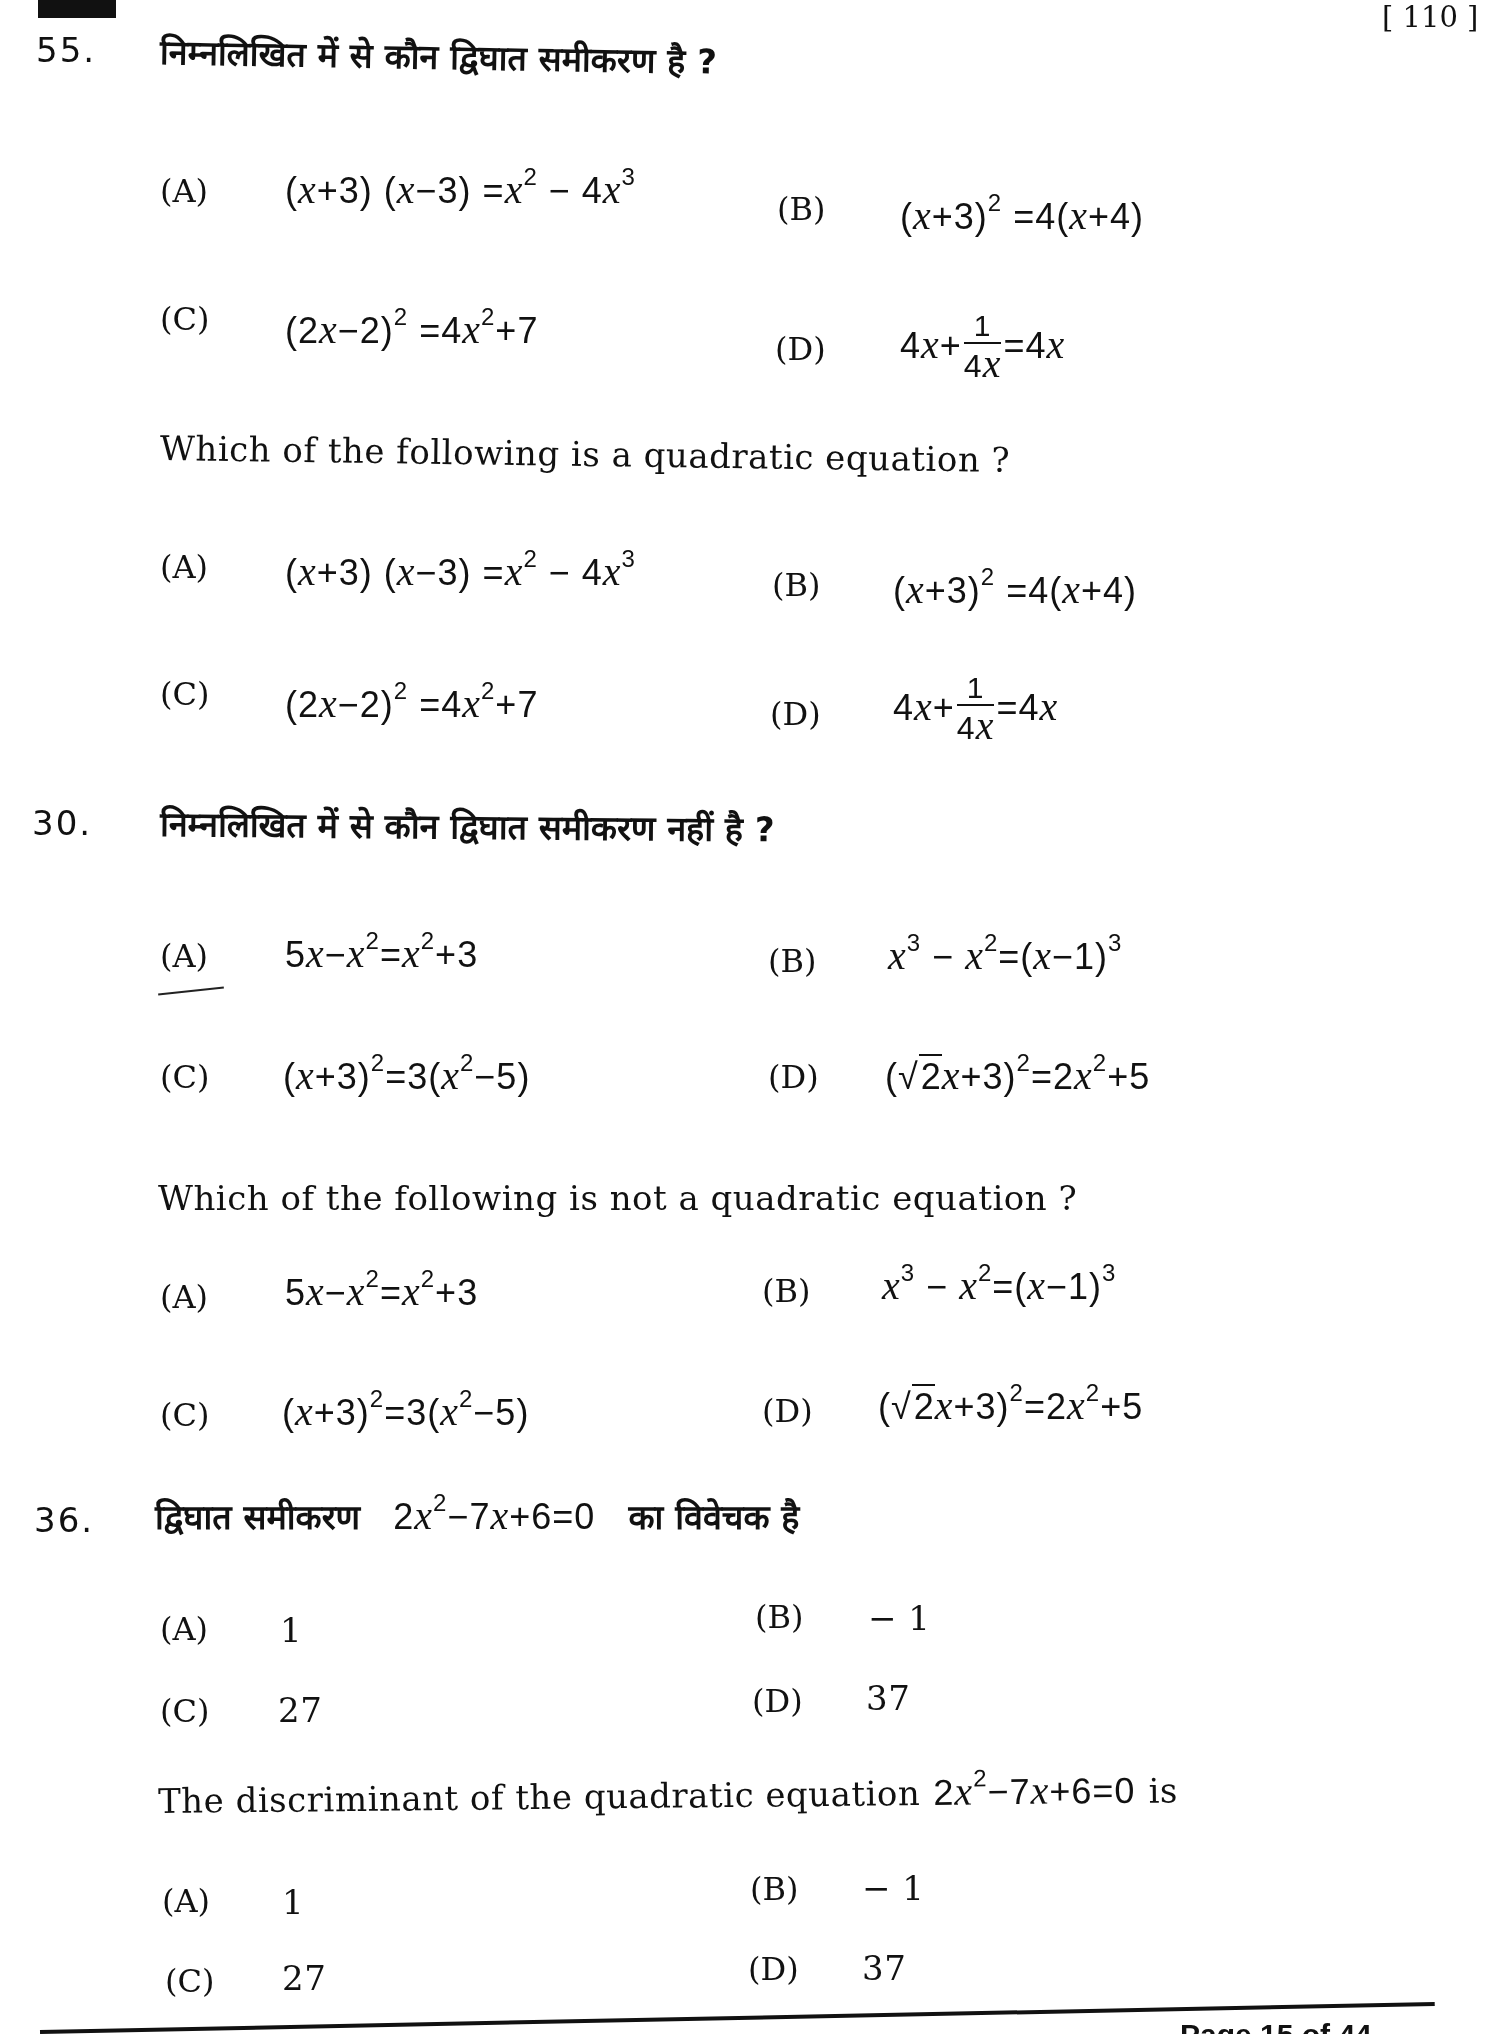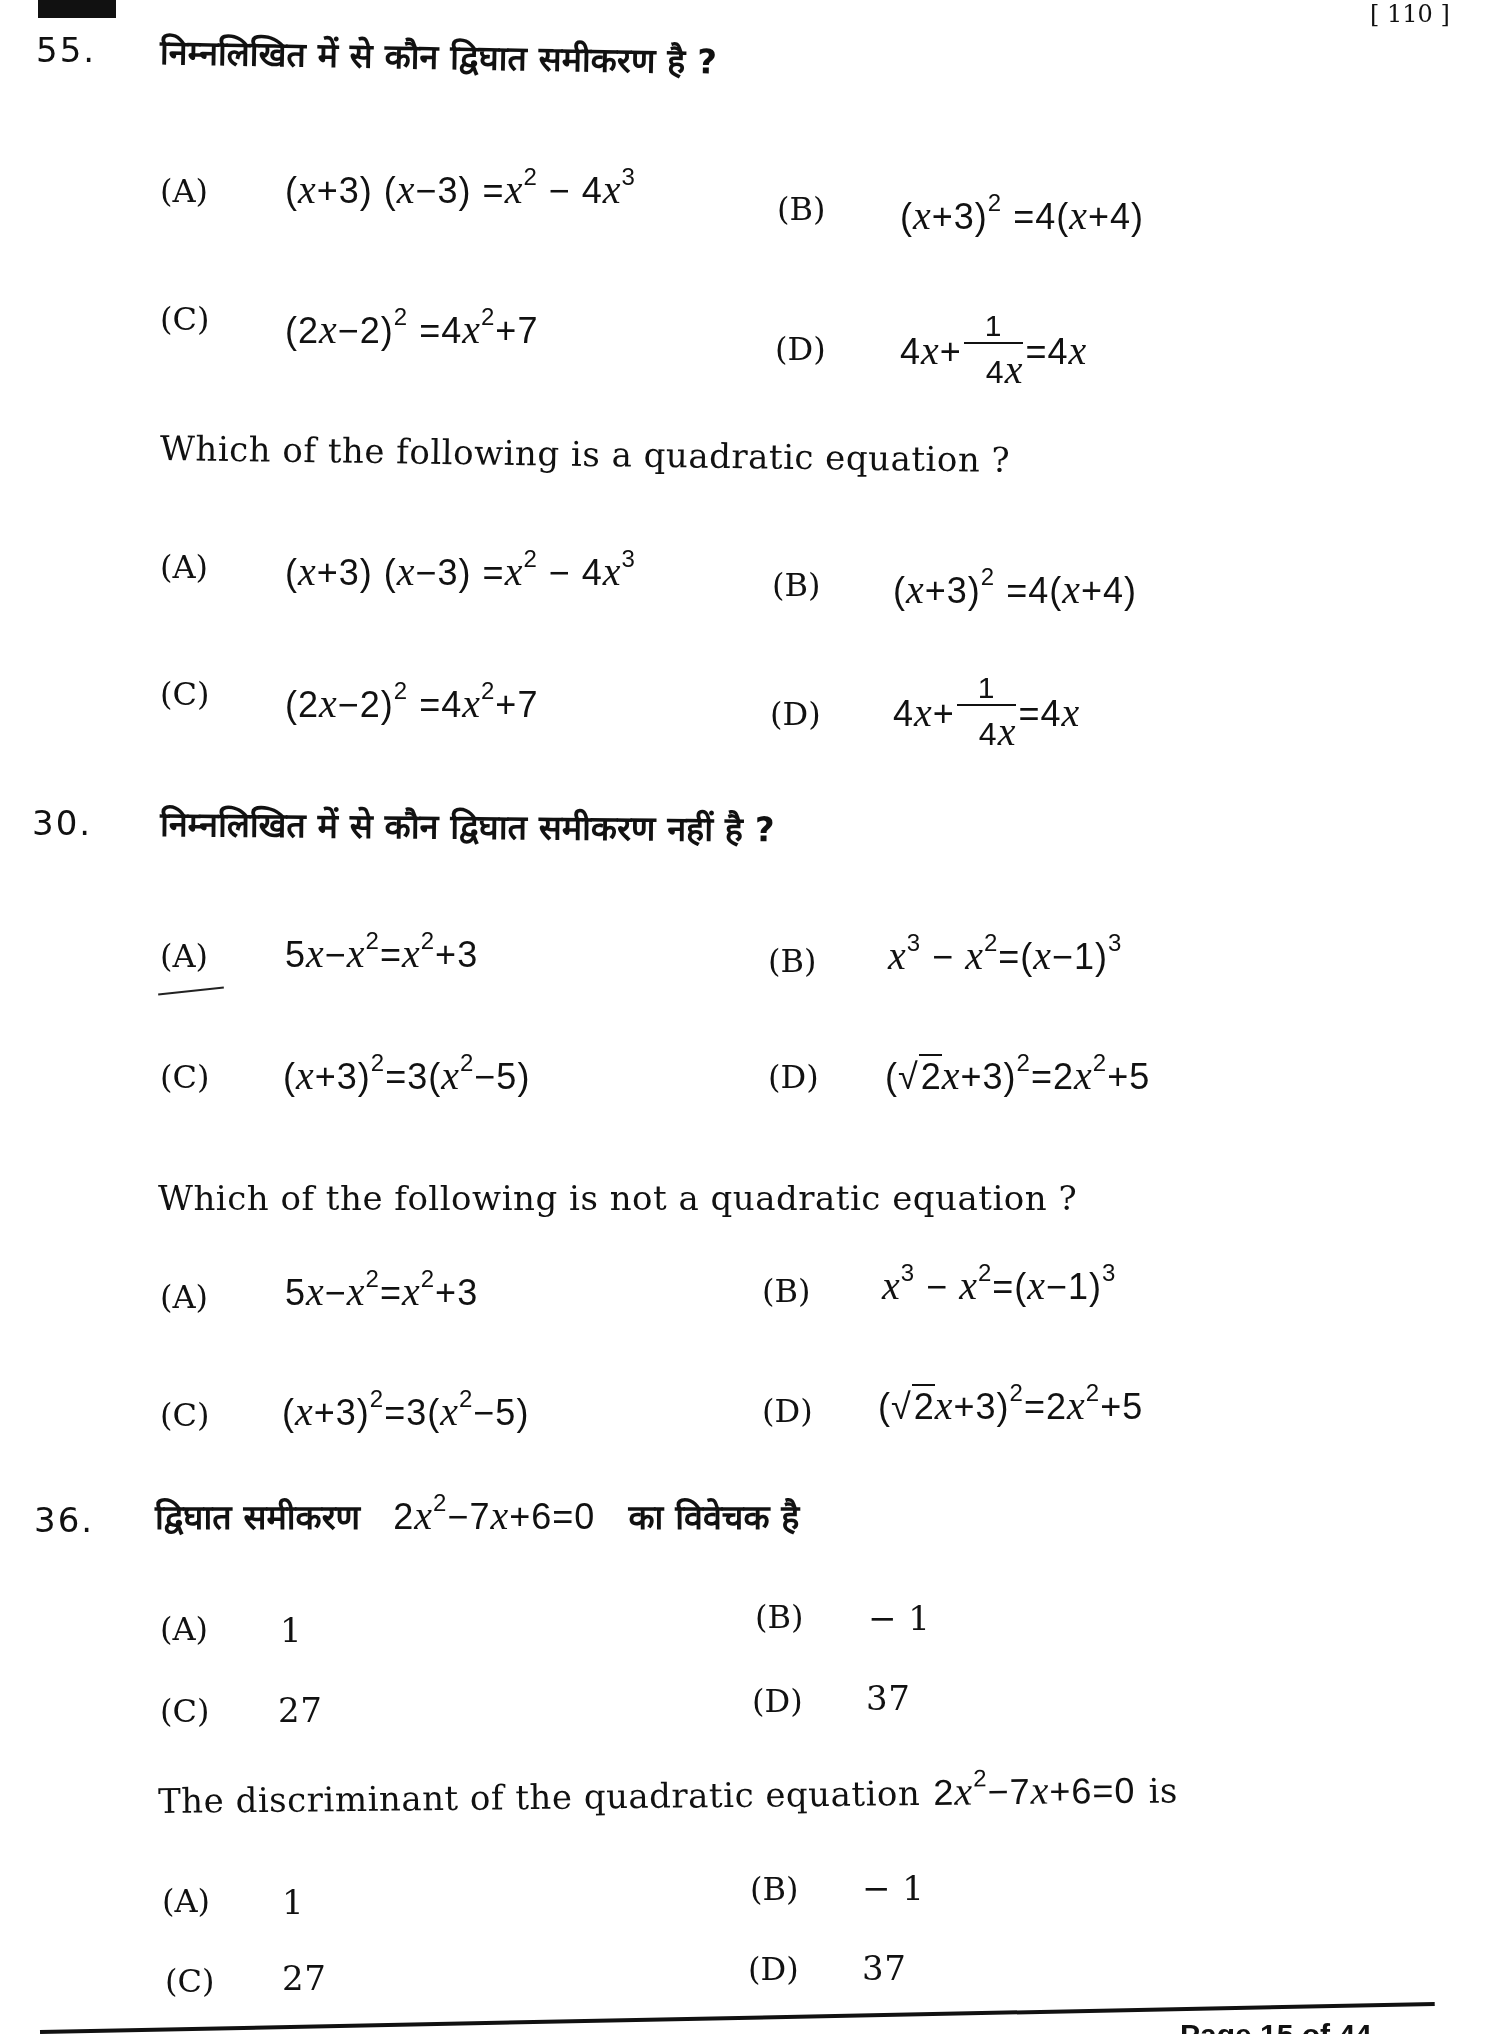--- a/index.html
+++ b/index.html
@@ -8,24 +8,24 @@
   .abs { position: absolute; white-space: nowrap; }
   .qnum { font-family: "DejaVu Sans", sans-serif; font-size: 34px; letter-spacing: 2px; }
   .hindi { font-family: "DejaVu Sans", sans-serif; font-size: 34px; font-weight: bold; }
   .eng { font-family: "DejaVu Serif", serif; font-size: 34px; letter-spacing: 0.5px; }
   .opt-label { font-family: "DejaVu Serif", serif; font-size: 32px; }
   .math { font-family: "Liberation Sans", sans-serif; font-size: 36px; letter-spacing: 1px; }
   .math i { font-family: "Liberation Serif", serif; font-style: italic; font-size: 40px; }
   .math sup { font-size: 24px; vertical-align: 18px; line-height: 0; }
   .frac { display: inline-block; vertical-align: middle; text-align: center; margin: 0 2px; }
   .frac .num { display: block; border-bottom: 2px solid #111; padding: 0 6px; line-height: 32px; font-size: 30px; }
-  .frac .den { display: block; line-height: 52px; font-size: 32px; margin-left: 22px; }
+  .frac .den { display: block; line-height: 39px; font-size: 32px; }
   .sqrt { border-top: 2px solid #111; padding-left: 2px; }
   .corner-block { position: absolute; left: 38px; top: 0; width: 78px; height: 18px; background: #111; }
-  .page-code { font-family: "DejaVu Serif", serif; font-size: 24px; }
+  .page-code { font-family: "DejaVu Serif", serif; font-size: 29px; margin-left: 12px; }
   .footer-line { position: absolute; height: 4px; background: #111; transform-origin: left center; }
   .footer-text { font-family: "Liberation Sans", sans-serif; font-size: 30px; font-weight: bold; }
   .underline-mark { position: absolute; height: 2px; background: #222; transform: rotate(-6deg); }
 </style>
 </head>
 <body>
 
 <div class="corner-block"></div>
 <div class="abs page-code" style="left:1370px; top:0px;">[ 110 ]</div>
 

